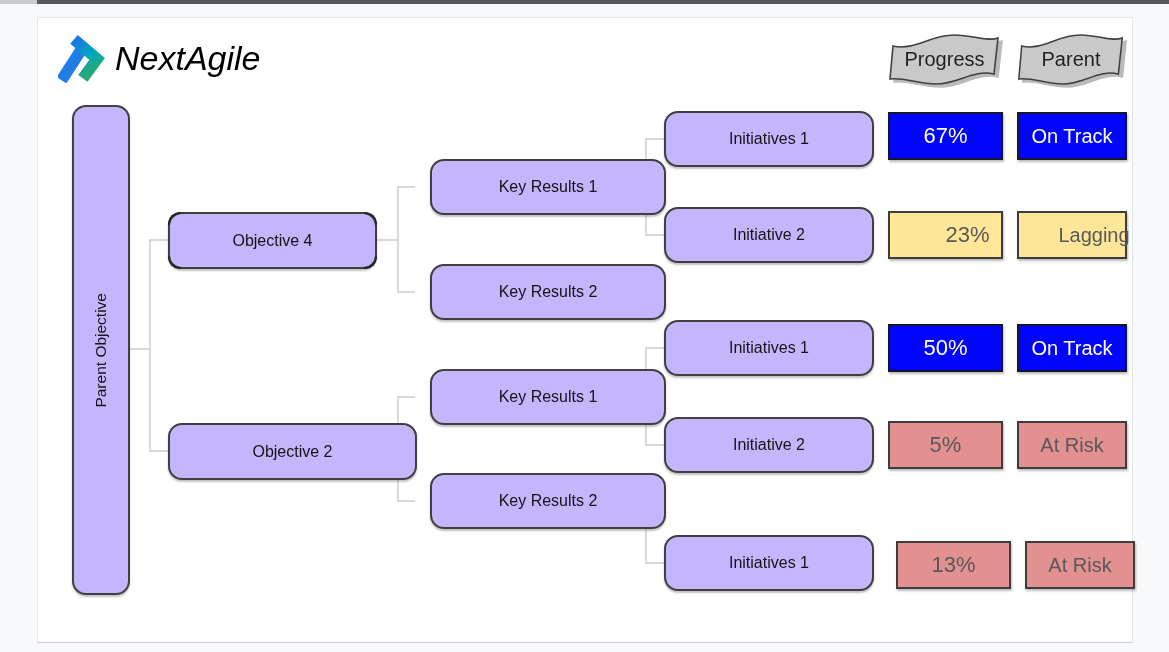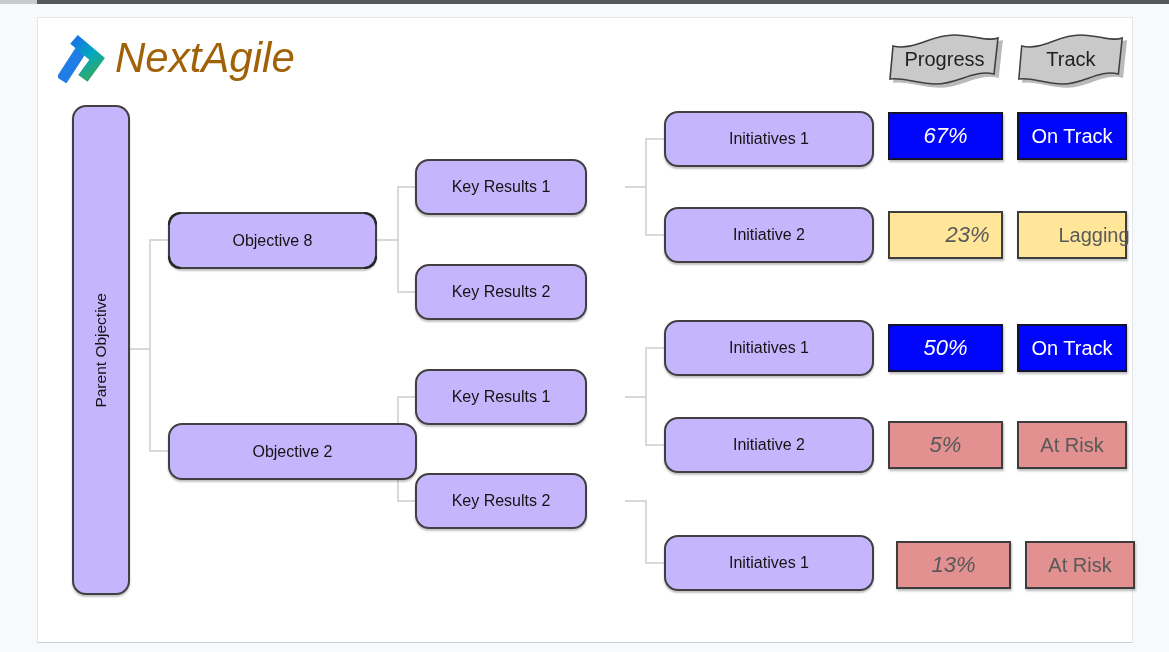--- a/index.html
+++ b/index.html
@@ -9,32 +9,32 @@
   }
   .topbar{position:absolute;top:0;left:0;width:1169px;height:4px;background:#56585c;}
   .topbar-left{position:absolute;top:0;left:0;width:37px;height:4px;background:#c9cbce;}
   .panel{
     position:absolute;left:37px;top:17px;width:1096px;height:626px;background:#ffffff;
     border:1px solid #e4e7ea;border-bottom-color:#ccd0d4;box-sizing:border-box;
   }
   
   .logo{position:absolute;left:58px;top:33px;display:flex;align-items:center;gap:9px;}
   .logo-mark{width:48px;height:50px;display:block;}
-  .logo-text{font-size:42px;font-style:italic;color:#a16207;line-height:1;}
+  .logo-text{font-size:34px;font-style:italic;color:#000000;line-height:1;}
   
   .node{
     position:absolute;background:#c4b5fd;border:2px solid #404040;border-radius:14px;
     display:flex;align-items:center;justify-content:center;font-size:16px;color:#141414;
     box-sizing:border-box;box-shadow:0 2px 2px rgba(80,80,80,.35);
   }
   .node-parent{left:72px;top:105px;width:58px;height:490px;}
   .vertical-text{writing-mode:vertical-rl;transform:rotate(180deg);font-size:15.5px;white-space:nowrap;}
   .node-obj1{left:168px;top:212px;width:209px;height:57px;}
   .node-obj2{left:168px;top:423px;width:249px;height:57px;}
-  .node-kr{left:415px;width:172px;height:56px;}
+  .node-kr{left:430px;width:236px;height:56px;}
   .kr1a{top:159px;} .kr2a{top:264px;} .kr1b{top:369px;} .kr2b{top:473px;}
   .node-init{left:664px;width:210px;height:56px;}
   .i1a{top:111px;} .i2a{top:207px;} .i1b{top:320px;} .i2b{top:417px;} .i1c{top:535px;}
   
   .handle{position:absolute;width:11px;height:11px;border:2.5px solid #262626;}
   .h-tl{left:-2px;top:-2px;border-right:none;border-bottom:none;border-top-left-radius:12px;}
   .h-tr{right:-2px;top:-2px;border-left:none;border-bottom:none;border-top-right-radius:12px;}
   .h-bl{left:-2px;bottom:-2px;border-right:none;border-top:none;border-bottom-left-radius:12px;}
   .h-br{right:-2px;bottom:-2px;border-left:none;border-top:none;border-bottom-right-radius:12px;}
   
@@ -42,21 +42,21 @@
   .vline{position:absolute;width:2px;background:#d9d9d9;}
   
   .chip{
     position:absolute;display:flex;align-items:center;justify-content:center;
     border:2px solid #3d3d3d;box-sizing:border-box;font-size:20px;
     box-shadow:1px 2px 2px rgba(90,90,90,.4);
   }
   .chip[data-variant="on-track"]{background:#0205fb;color:#ffffff;border-color:#14142e;}
   .chip[data-variant="lagging"]{background:#ffe699;color:#595959;padding-left:44px;}
   .chip[data-variant="at-risk"]{background:#e29090;color:#595959;}
-  .chip-progress{left:888px;width:115px;height:48px;font-size:22px;font-style:italic;}
+  .chip-progress{left:888px;width:115px;height:48px;font-size:22px;}
   .chip-status{left:1017px;width:110px;height:48px;text-align:center;}
   .row1{top:112px;} .row2{top:211px;} .row3{top:324px;} .row4{top:421px;} .row5{top:541px;margin-left:8px;}
   
   .wave{position:absolute;top:32px;height:54px;filter:drop-shadow(4px 3px 0 rgba(128,130,133,.55));}
   .wave-progress{left:886px;width:117px;}
   .wave-status{left:1015px;width:112px;}
   .wave svg{position:absolute;left:0;top:0;width:100%;height:100%;}
   .wave-label{position:absolute;left:0;top:0;width:100%;height:100%;display:flex;
     align-items:center;justify-content:center;font-size:20px;color:#1f1f1f;padding-top:1px;box-sizing:border-box;}
 </style>
@@ -113,21 +113,21 @@
 
 <div class="node node-parent">
   <span class="vertical-text">Parent Objective</span>
 </div>
 
 <div class="node node-obj1">
   <span class="handle h-tl"></span>
   <span class="handle h-tr"></span>
   <span class="handle h-bl"></span>
   <span class="handle h-br"></span>
-  <span>Objective 8</span>
+  <span>Objective 4</span>
 </div>
 <div class="node node-obj2">
   <span>Objective 2</span>
 </div>
 
 <div class="node node-kr kr1a">
   <span>Key Results 1</span>
 </div>
 <div class="node node-kr kr2a">
   <span>Key Results 2</span>
@@ -158,21 +158,21 @@
 <div class="wave wave-progress">
   <svg viewBox="0 0 117 54" preserveAspectRatio="none">
     <path d="M7 14 C28 19 44 3 68 3 C88 3 101 10 112 6 L108 42 C88 37 72 52 50 52 C32 52 17 45 4 47 Z" fill="#c9c9c9" stroke="#404040" stroke-width="1.6"></path>
   </svg>
   <span class="wave-label">Progress</span>
 </div>
 <div class="wave wave-status">
   <svg viewBox="0 0 117 54" preserveAspectRatio="none">
     <path d="M7 14 C28 19 44 3 68 3 C88 3 101 10 112 6 L108 42 C88 37 72 52 50 52 C32 52 17 45 4 47 Z" fill="#c9c9c9" stroke="#404040" stroke-width="1.6"></path>
   </svg>
-  <span class="wave-label">Track</span>
+  <span class="wave-label">Parent</span>
 </div>
 
 <div class="chip chip-progress row1" data-variant="on-track">
   <span>67%</span>
 </div>
 <div class="chip chip-progress row2" data-variant="lagging">
   <span>23%</span>
 </div>
 <div class="chip chip-progress row3" data-variant="on-track">
   <span>50%</span>

